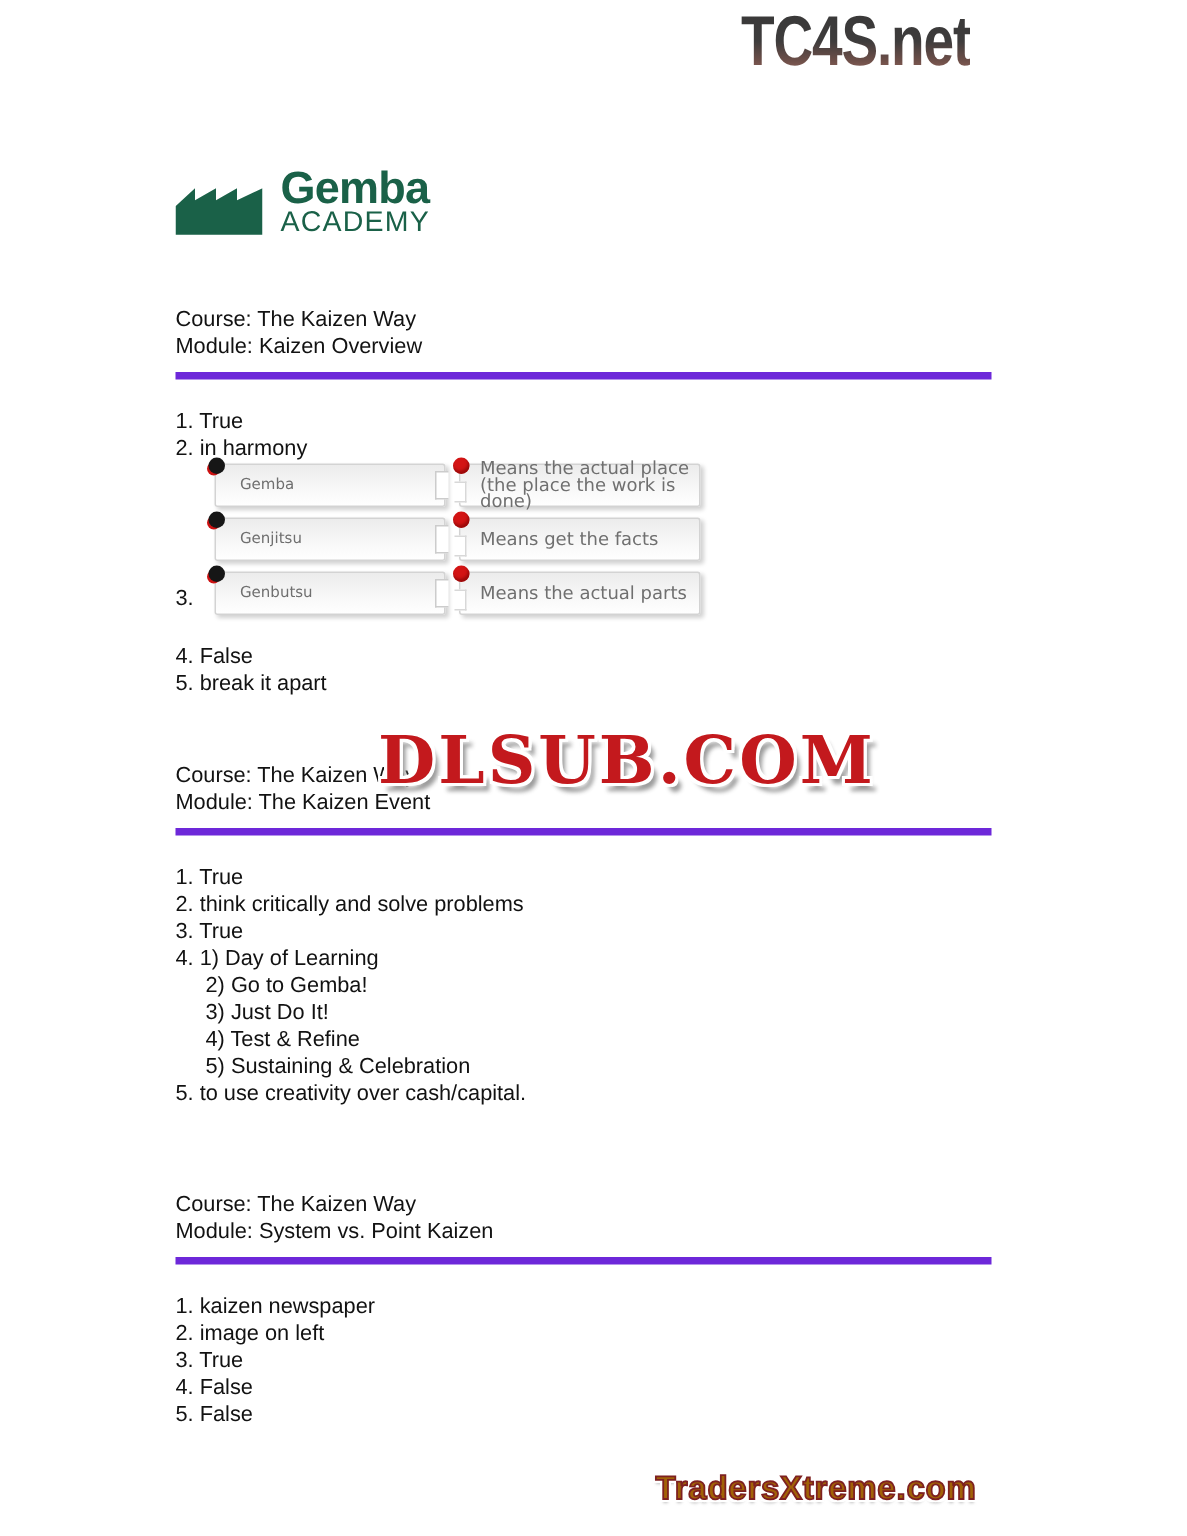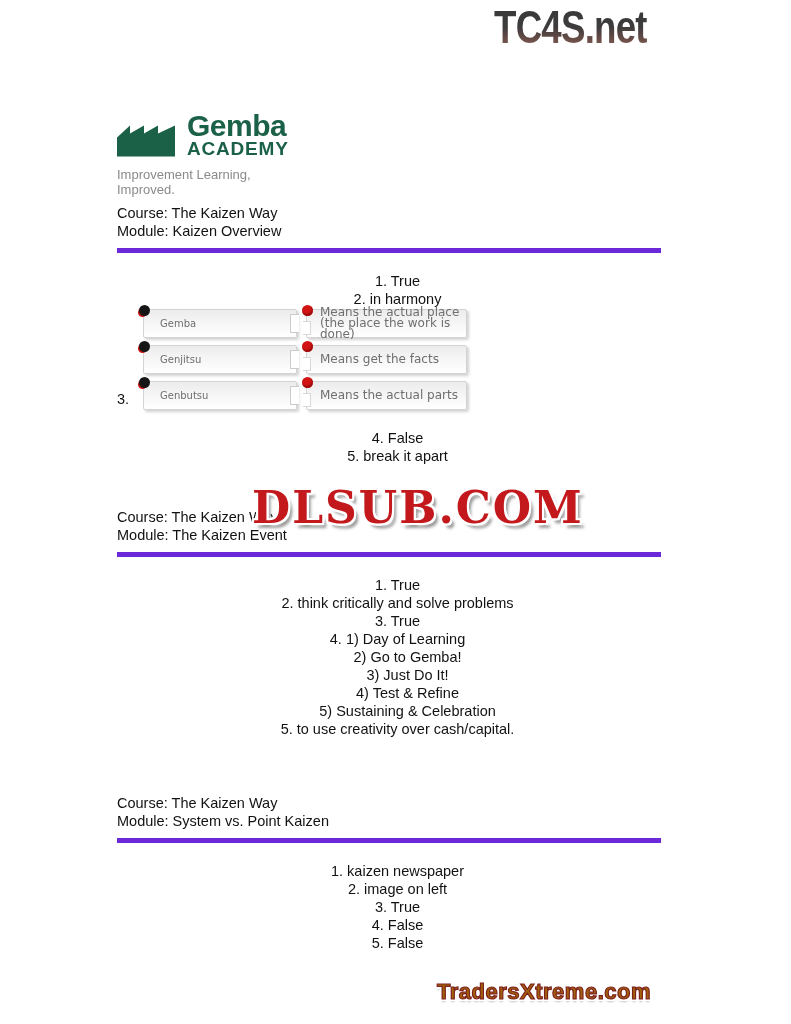--- a/index.html
+++ b/index.html
@@ -23,30 +23,30 @@
       -webkit-text-fill-color:transparent;
     }
   }
 
   
   .logo { position:absolute; left:117px; top:112px; width:190px; }
   .logo-row { display:flex; align-items:flex-start; }
   .logo-icon { width:58px; height:36px; margin-top:9px; }
   .logo-text { margin-left:12px; }
   .logo-title { font-size:30px; line-height:27px; font-weight:bold; letter-spacing:-0.5px; color:#1a6148; }
-  .logo-sub { font-size:19px; line-height:19px; font-weight:bold; letter-spacing:0.8px; color:#1a6148; }
+  .logo-sub { font-size:19px; line-height:19px; font-weight:normal; letter-spacing:0.8px; color:#1a6148; }
   .logo-tagline { margin-top:9px; font-size:13px; color:#8a8a8a; }
 
   
   .section { position:absolute; left:117px; width:561px; }
   .sec1 { top:205px; } .sec2 { top:509px; } .sec3 { top:795px; }
   .sec-head { border-bottom:5px solid #6d28d9; padding-bottom:8px; }
   .sec-head div { font-size:14.5px; line-height:17.5px; }
   .answers { margin-top:19px; }
-  .ans { font-size:14.5px; line-height:18px; white-space:pre;text-align:center; }
+  .ans { font-size:14.5px; line-height:18px; white-space:pre; }
   .ans.sub { padding-left:20px; }
 
   
   .match-grid { position:relative; margin:1px 0 0 26px; width:328px; }
   .match-row { display:flex; gap:9px; margin-bottom:7px; }
   .mbox {
     position:relative; height:29px; border:1px solid #d3d3d3; border-radius:2px;
     background:linear-gradient(180deg,#ececec 0%,#f7f7f7 55%,#ffffff 100%);
     box-shadow:2px 2px 3px rgba(0,0,0,0.18);
     display:flex; align-items:center;
@@ -107,21 +107,20 @@
   <div class="logo">
     <div class="logo-row">
       <svg class="logo-icon" viewBox="0 0 58 35" xmlns="http://www.w3.org/2000/svg">
         <path d="M0,35 V16 L13,4 V12 L27,4 V12 L41,4 V12 L58,4 V35 Z" fill="#1a6148"></path>
       </svg>
       <div class="logo-text">
         <div class="logo-title">Gemba</div>
         <div class="logo-sub">ACADEMY</div>
       </div>
     </div>
-    <div class="logo-tagline">Improvement Learning, Improved.</div>
   </div>
 
   <div class="section sec1">
     <div class="sec-head">
       <div>Course: The Kaizen Way</div>
       <div>Module: Kaizen Overview</div>
     </div>
     <div class="answers">
       <div class="ans">1. True</div>
       <div class="ans">2. in harmony</div>

